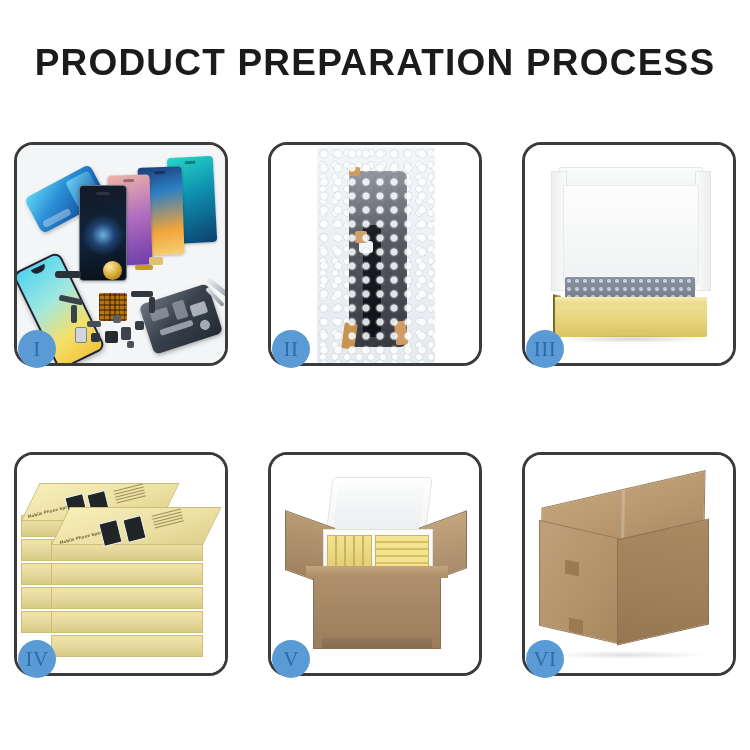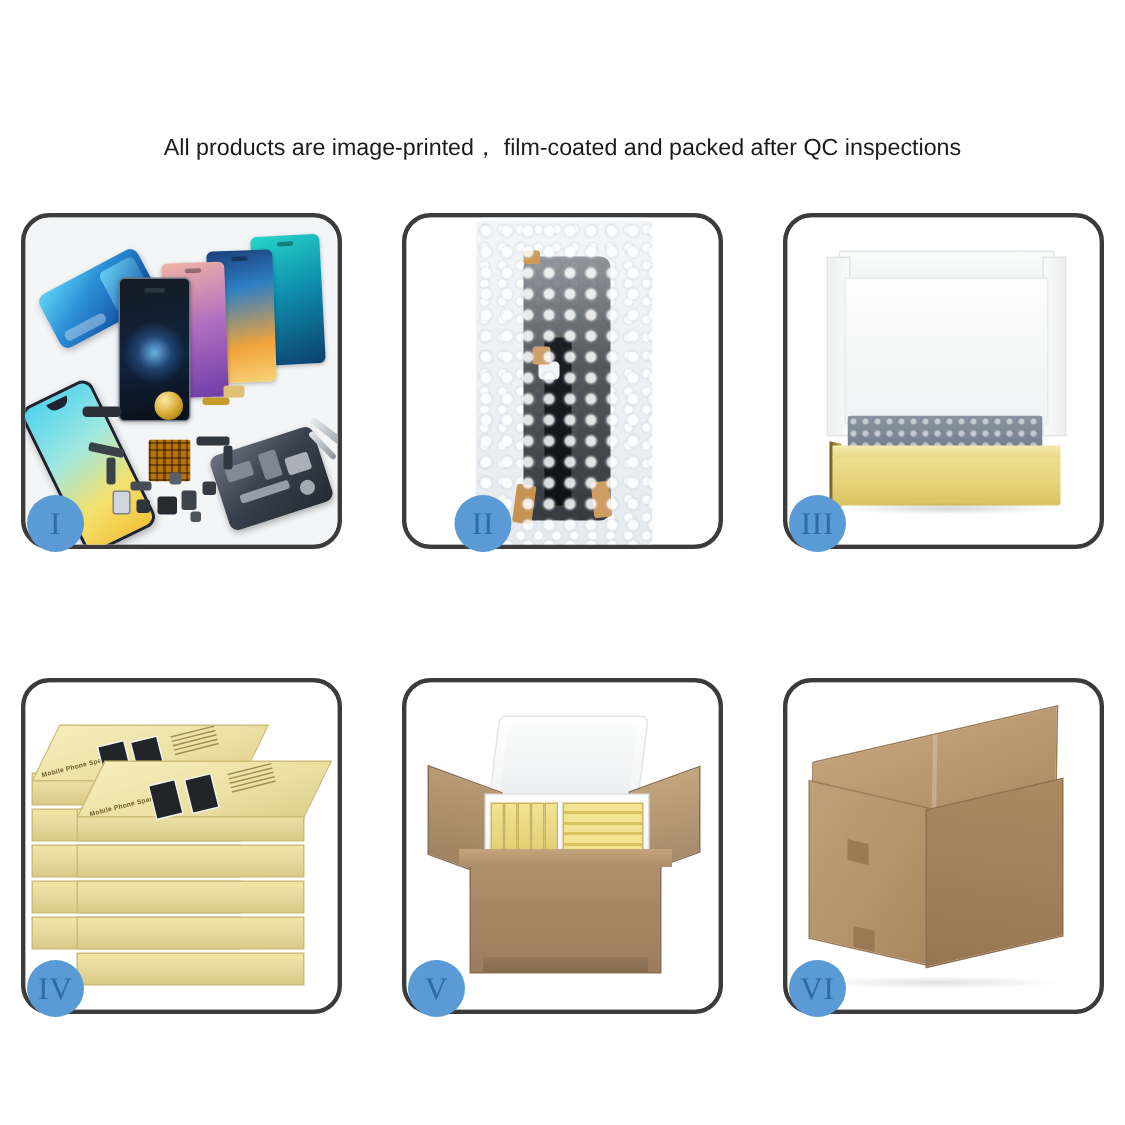--- a/index.html
+++ b/index.html
@@ -39,21 +39,21 @@
 
   
   .badge{
     position:absolute;width:38px;height:38px;border-radius:50%;
     background:#5b9bd5;color:#2f6aa8;
     font-family:"Liberation Serif",serif;font-size:21px;
     display:flex;align-items:center;justify-content:center;
     letter-spacing:0.5px;z-index:40;
   }
   .b1{left:18px;top:330px;}
-  .b2{left:272px;top:330px;margin-left:31px;}
+  .b2{left:272px;top:330px;}
   .b3{left:526px;top:330px;}
   .b4{left:18px;top:640px;text-align:right;}
   .b5{left:272px;top:640px;}
   .b6{left:526px;top:640px;}
 
   
   .p1 .stage{background:#f4f5f6;}
   .ph{position:absolute;border-radius:4px;overflow:hidden;
       box-shadow:0 1px 3px rgba(0,0,0,.28);}
   
@@ -345,21 +345,21 @@
   .c-shadow{
     position:absolute;left:20px;top:196px;width:160px;height:8px;
     background:radial-gradient(ellipse at center,rgba(0,0,0,.12),rgba(0,0,0,0) 72%);
   }
 </style>
 </head>
 <body>
 
 <div class="page">
 
-  <div class="subtitle">All products are image-printed， film-coated and packed after QC inspections</div>
+  <div class="title">PRODUCT PREPARATION PROCESS</div>
 
   <div class="grid">
 
     <div class="panel p1">
       <div class="stage">
         <div class="bluefilm"></div>
         <div class="ph fan4">
             <div class="notch"></div>
           </div>
         <div class="ph fan3">

